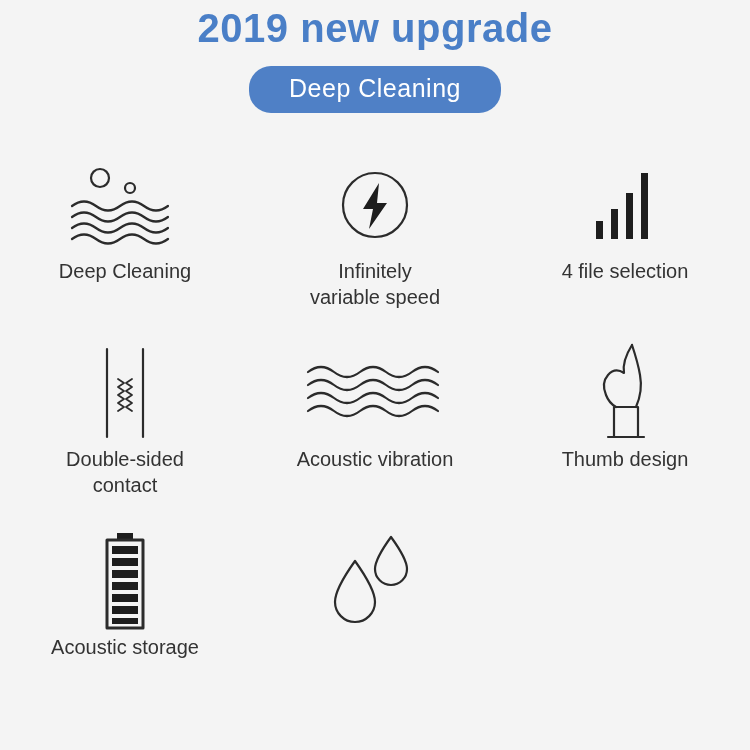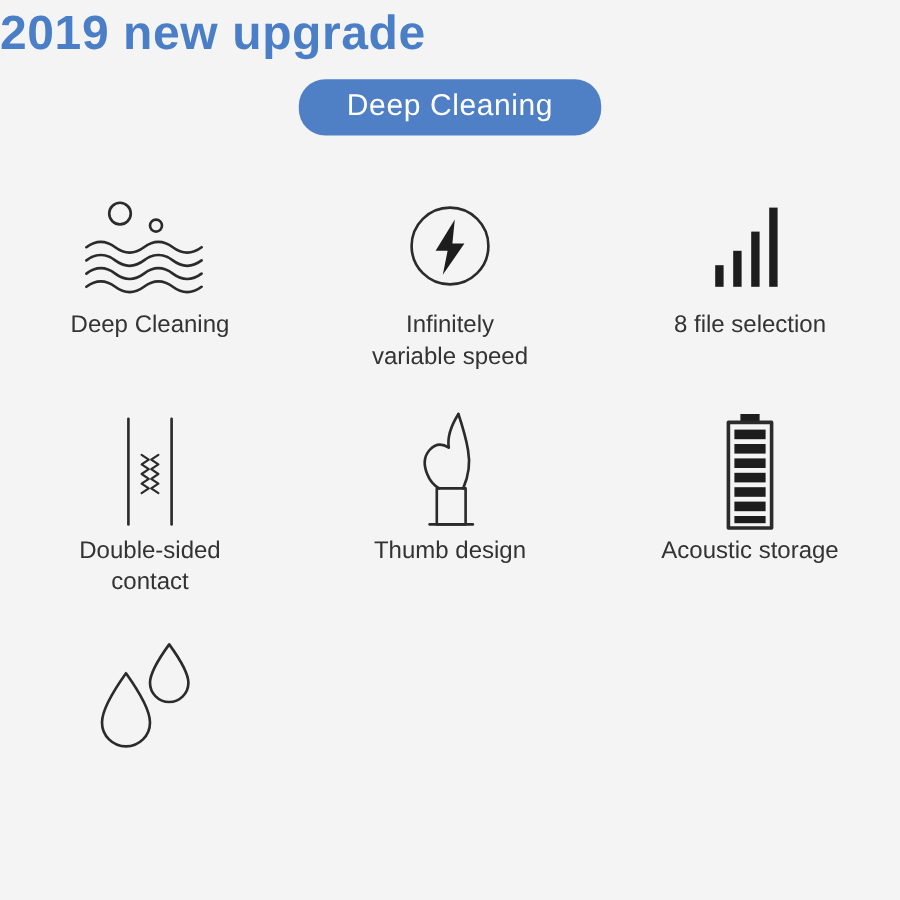--- a/index.html
+++ b/index.html
@@ -12,21 +12,21 @@
   }
   .page {
     position: relative;
     width: 750px;
     height: 750px;
     background: #f4f4f4;
   }
 
   
   .headline {
-    text-align: left;
+    text-align: center;
     color: #4a7fc7;
     font-size: 40px;
     font-weight: bold;
     letter-spacing: 0.5px;
     padding-top: 6px;
     line-height: 1.1;
   }
   .pill-wrap {
     display: flex;
     justify-content: center;
@@ -119,36 +119,47 @@
 
     <div class="cell">
       <div class="icon-box">
         <svg width="70" height="76" viewBox="0 0 70 76">
           <rect class="solid" x="6" y="54" width="7" height="18"></rect>
           <rect class="solid" x="21" y="42" width="7" height="30"></rect>
           <rect class="solid" x="36" y="26" width="7" height="46"></rect>
           <rect class="solid" x="51" y="6" width="7" height="66"></rect>
         </svg>
       </div>
-      <div class="caption">8 file selection</div>
+      <div class="caption">4 file selection</div>
     </div>
 
     <div class="cell">
       <div class="icon-box">
         <svg width="80" height="100" viewBox="0 0 80 100">
           <line class="stroke" x1="22" y1="6" x2="22" y2="94"></line>
           <line class="stroke" x1="58" y1="6" x2="58" y2="94"></line>
           <path class="stroke" style="stroke-width:1.8" d="M33 36 l6 4 l-6 4 l6 4 l-6 4 l6 4 l-6 4 l6 4 l-6 4"></path>
           <path class="stroke" style="stroke-width:1.8" d="M47 36 l-6 4 l6 4 l-6 4 l6 4 l-6 4 l6 4 l-6 4 l6 4"></path>
         </svg>
       </div>
       <div class="caption" style="white-space:pre-line">Double-sided
 contact</div>
     </div>
 
+    <div class="cell">
+      <div class="icon-box">
+        <svg width="150" height="70" viewBox="0 0 150 70">
+          <path class="stroke" d="M8 14 q13 -10 26 0 t26 0 t26 0 t26 0 t26 0"></path>
+          <path class="stroke" d="M8 27 q13 -10 26 0 t26 0 t26 0 t26 0 t26 0"></path>
+          <path class="stroke" d="M8 40 q13 -10 26 0 t26 0 t26 0 t26 0 t26 0"></path>
+          <path class="stroke" d="M8 53 q13 -10 26 0 t26 0 t26 0 t26 0 t26 0"></path>
+        </svg>
+      </div>
+      <div class="caption">Acoustic vibration</div>
+    </div>
 
     <div class="cell">
       <div class="icon-box">
         <svg width="74" height="104" viewBox="0 0 74 104">
           <path class="stroke" d="M44 4 q-10 16 -8 28 q-9 -6 -16 2 q-7 8 -2 20 q3 8 10 12"></path>
           <path class="stroke" d="M44 4 q6 18 8 30 q3 16 -4 32"></path>
           <path class="stroke" d="M26 66 l24 0 l0 30 l-24 0 z"></path>
           <line class="stroke" x1="20" y1="96" x2="56" y2="96"></line>
         </svg>
       </div>

